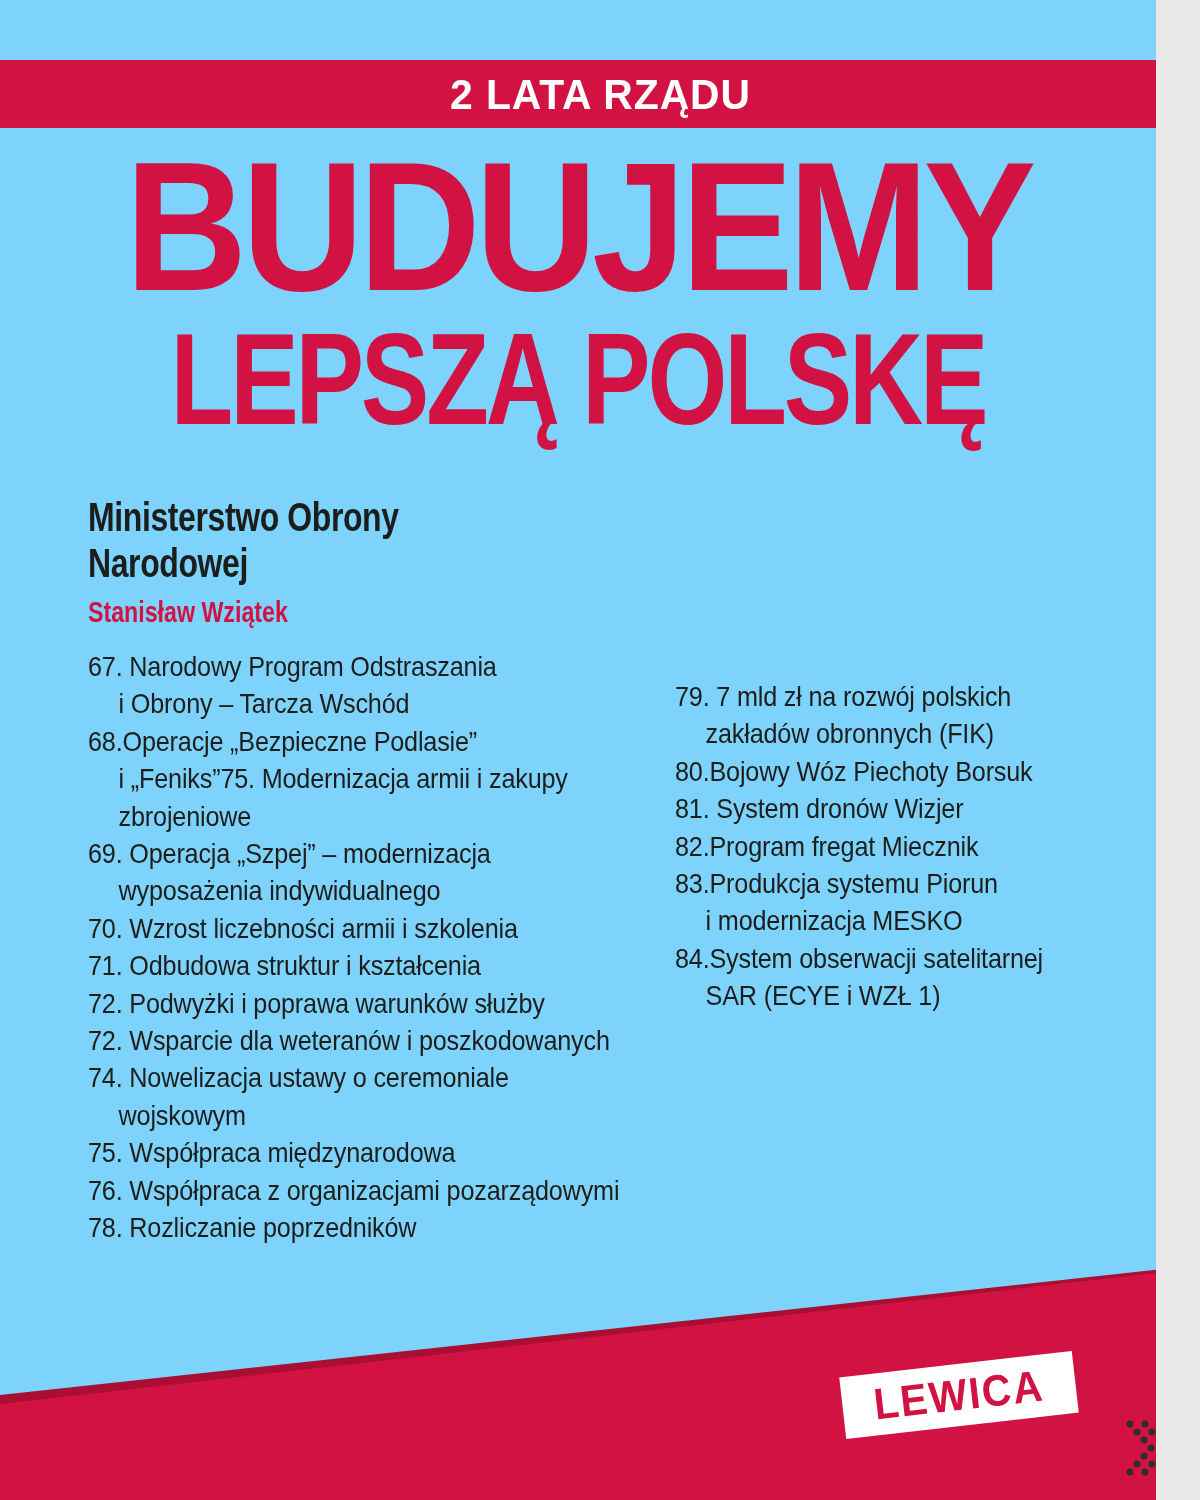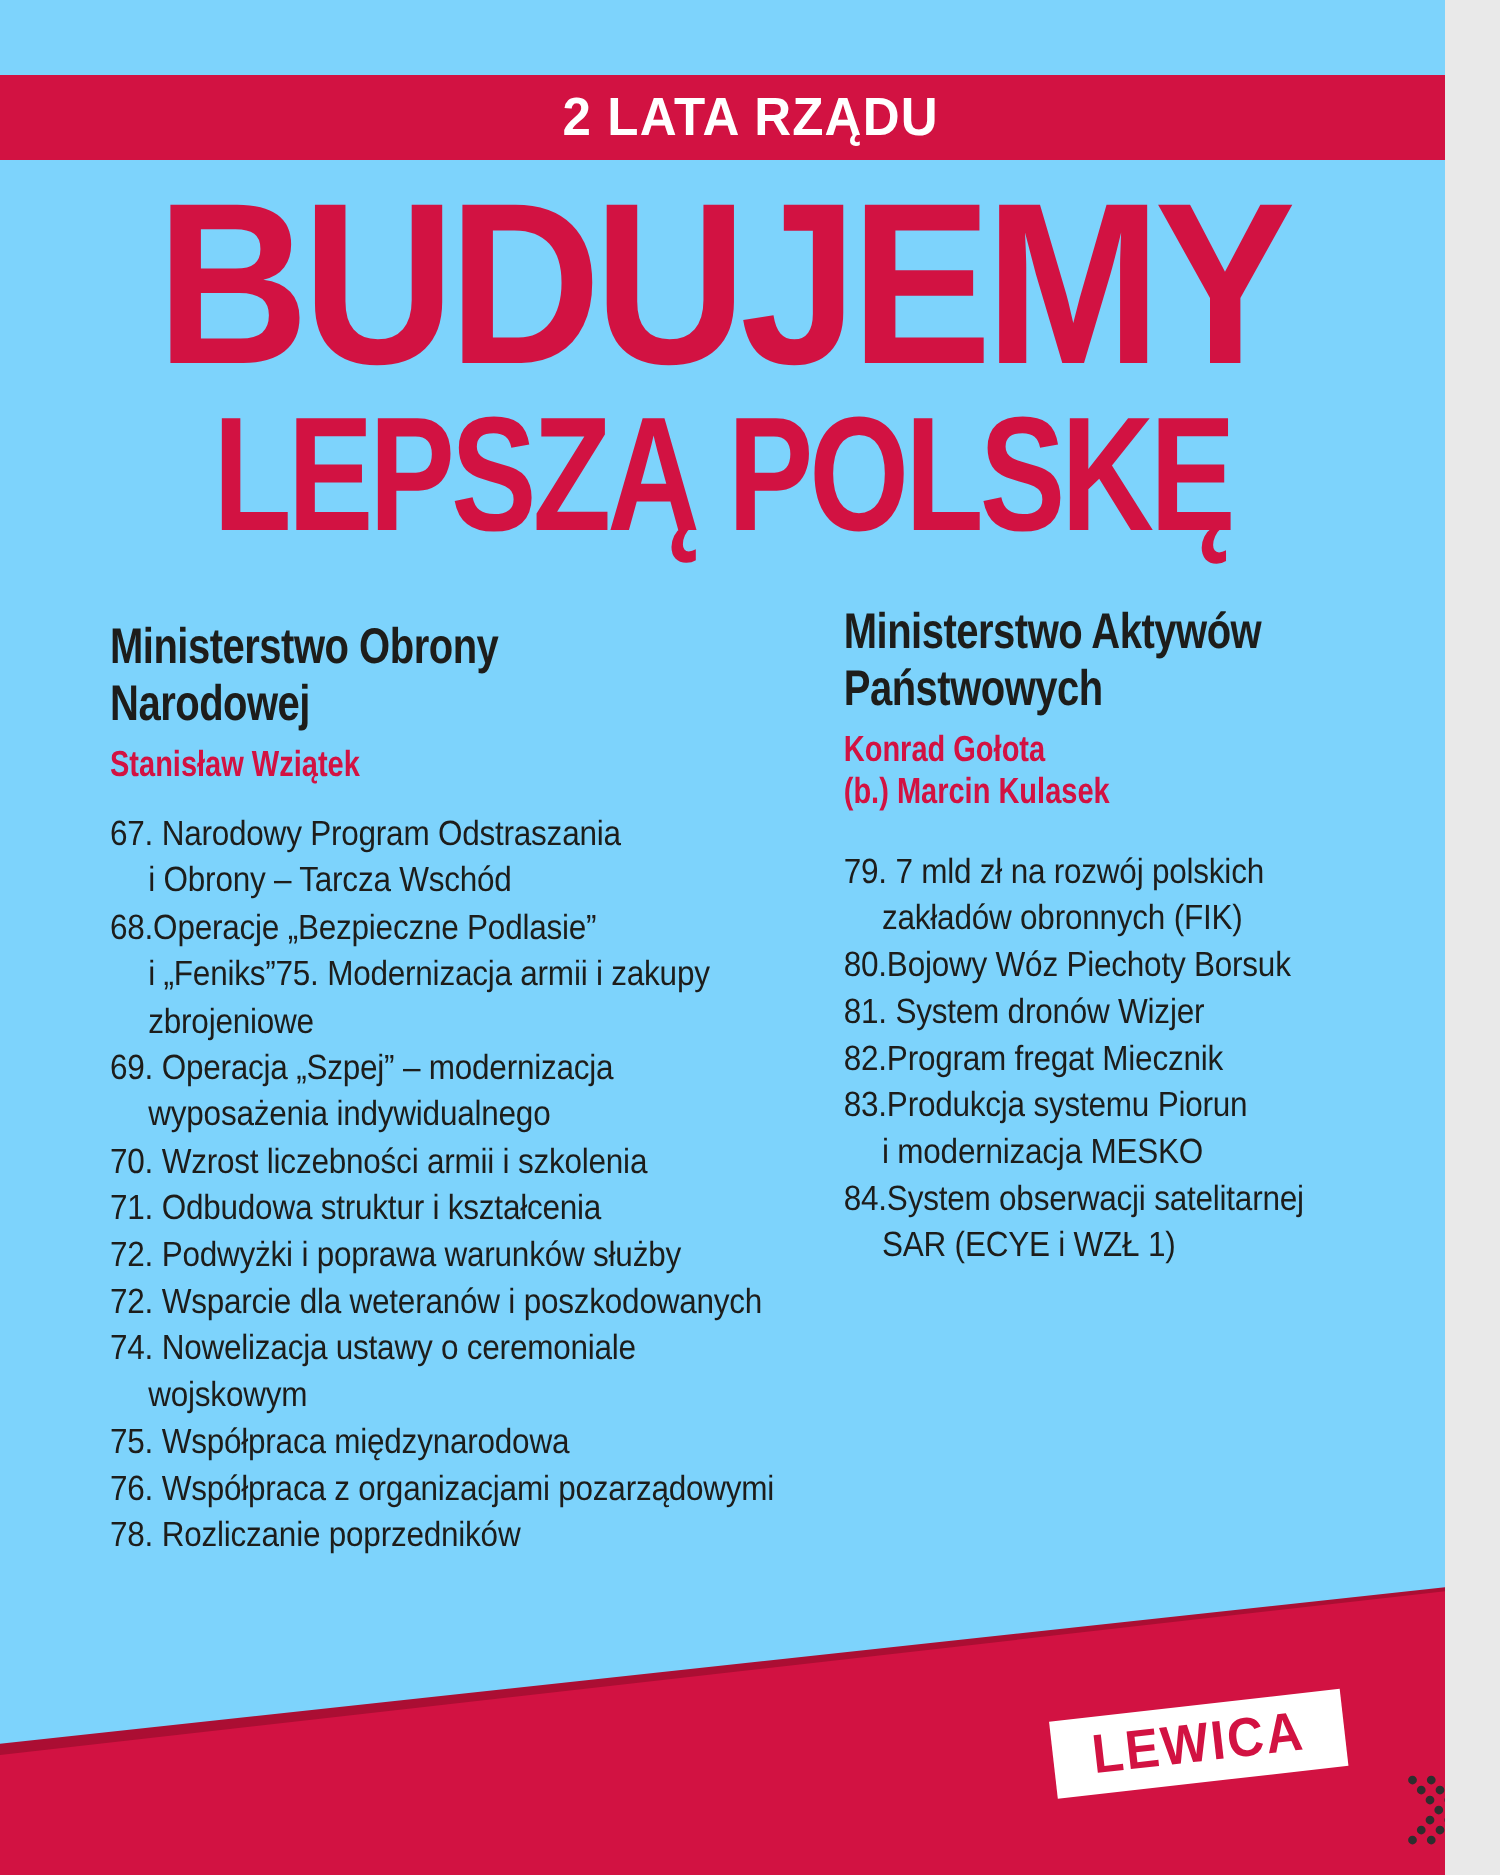--- a/index.html
+++ b/index.html
@@ -83,26 +83,20 @@
 
   <h1 class="title-line1">BUDUJEMY</h1>
   <h1 class="title-line2">LEPSZĄ POLSKĘ</h1>
 
   <section class="col col-left">
     <h2 class="ministry">Ministerstwo Obrony
 Narodowej</h2>
     <div class="minister">Stanisław Wziątek</div>
   </section>
 
-  <section class="col col-right">
-    <h2 class="ministry">Ministerstwo Aktywów
-Państwowych</h2>
-    <div class="minister">Konrad Gołota
-(b.) Marcin Kulasek</div>
-  </section>
 
   <div class="list list-left">
       <div class="item">67. Narodowy Program Odstraszania
 i Obrony – Tarcza Wschód</div>
       <div class="item">68.Operacje „Bezpieczne Podlasie”
 i „Feniks”75. Modernizacja armii i zakupy
 zbrojeniowe</div>
       <div class="item">69. Operacja „Szpej” – modernizacja
 wyposażenia indywidualnego</div>
       <div class="item">70. Wzrost liczebności armii i szkolenia</div>

